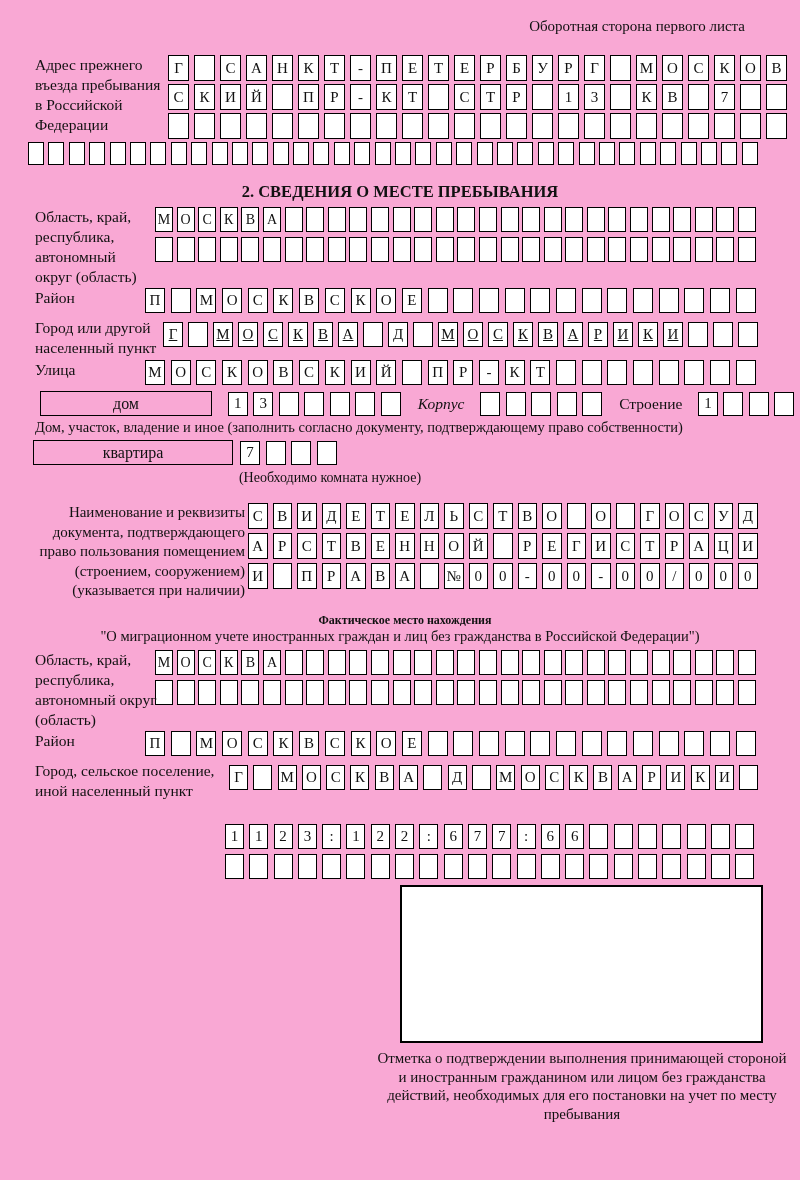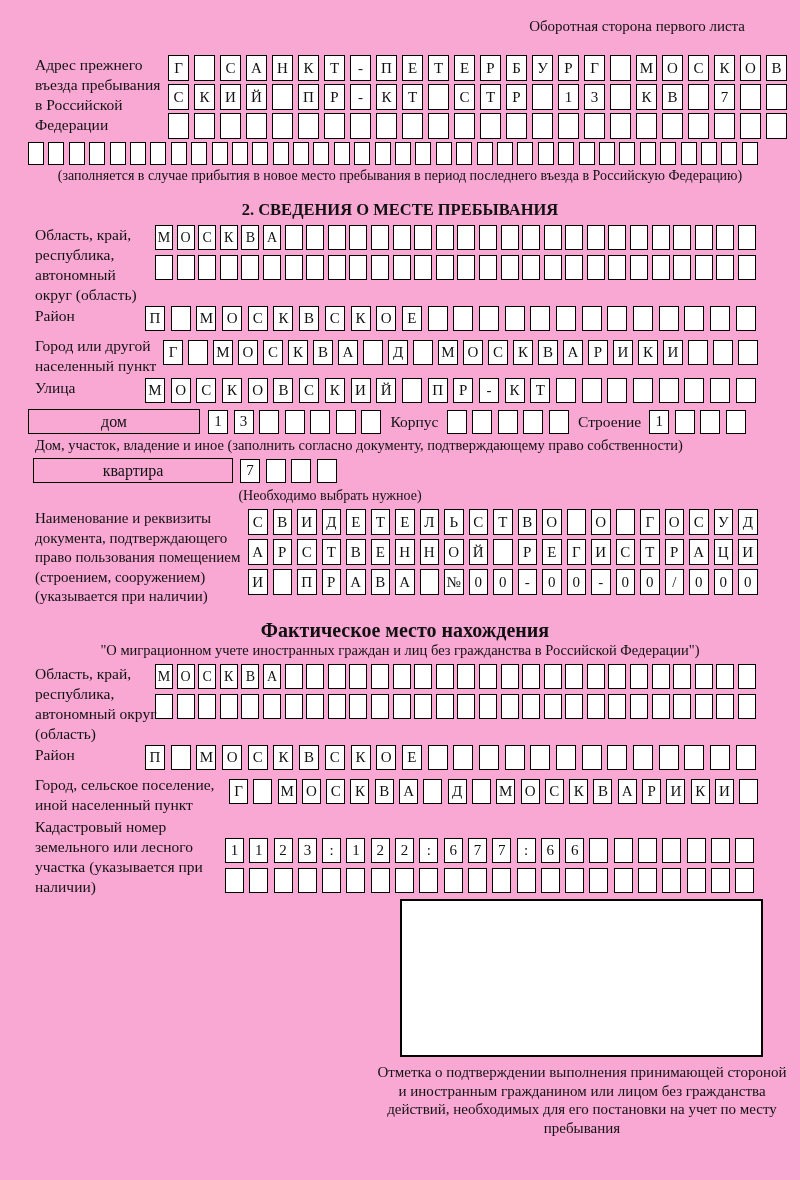--- a/index.html
+++ b/index.html
@@ -167,21 +167,20 @@
       <span class="cell"></span>
       <span class="cell"></span>
       <span class="cell"></span>
       <span class="cell"></span>
       <span class="cell"></span>
       <span class="cell"></span>
       <span class="cell"></span>
       <span class="cell"></span>
       <span class="cell"></span>
     </div>
-  <div class="center-note" style="margin-top:3px;">(заполняется в случае прибытия в новое место пребывания в период последнего въезда в Российскую Федерацию)</div>
 
   <div class="sec-title" style="margin-top:17px;">2. СВЕДЕНИЯ О МЕСТЕ ПРЕБЫВАНИЯ</div>
 
   <div class="frow" style="margin-top:5px; margin-bottom:26px;">
     <div class="flabel" style="width:112px;">Область, край, республика, автономный округ (область)</div>
     <div class="gridcol" style="margin-left:155px;">
       <div class="cells cz-c">
           <span class="cell">М</span>
           <span class="cell">О</span>
           <span class="cell">С</span>
@@ -269,21 +268,21 @@
           <span class="cell"></span>
           <span class="cell"></span>
           <span class="cell"></span>
           <span class="cell"></span>
           <span class="cell"></span>
           <span class="cell"></span>
         </div>
     </div>
   </div>
 
-  <div class="frow" style="min-height:40px; margin-bottom:2px;">
+  <div class="frow" style="min-height:40px; margin-bottom:2px;text-decoration:underline;">
     <div class="flabel" style="width:124px;">Город или другой населенный пункт</div>
     <div class="gridcol" style="margin-left:163px; padding-top:4px;">
       <div class="cells cz-e">
           <span class="cell">Г</span>
           <span class="cell"></span>
           <span class="cell">М</span>
           <span class="cell">О</span>
           <span class="cell">С</span>
           <span class="cell">К</span>
           <span class="cell">В</span>
@@ -333,32 +332,32 @@
           <span class="cell"></span>
           <span class="cell"></span>
           <span class="cell"></span>
           <span class="cell"></span>
           <span class="cell"></span>
           <span class="cell"></span>
         </div>
     </div>
   </div>
 
-  <div class="inline-row" style="margin-left:28px; margin-bottom:4px;">
+  <div class="inline-row" style="margin-left:40px; margin-bottom:4px;justify-content:space-between;">
     <div class="namedbox" style="width:172px;">дом</div>
     <div class="cells cz-f" style="margin-left:8px;">
         <span class="cell">1</span>
         <span class="cell">3</span>
         <span class="cell"></span>
         <span class="cell"></span>
         <span class="cell"></span>
         <span class="cell"></span>
         <span class="cell"></span>
       </div>
-    <span class="ilabel" style="margin:0 8px 0 4px;">Корпус</span>
+    <span class="ilabel" style="margin:0 8px 0 4px;font-style:italic;">Корпус</span>
     <div class="cells cz-f">
         <span class="cell"></span>
         <span class="cell"></span>
         <span class="cell"></span>
         <span class="cell"></span>
         <span class="cell"></span>
       </div>
     <span class="ilabel" style="margin:0 8px 0 4px;">Строение</span>
     <div class="cells cz-f">
         <span class="cell">1</span>
@@ -372,23 +371,23 @@
   <div class="inline-row" style="margin-left:33px; margin-bottom:5px;">
     <div class="namedbox" style="width:200px;">квартира</div>
     <div class="cells cz-f" style="margin-left:7px;">
         <span class="cell">7</span>
         <span class="cell"></span>
         <span class="cell"></span>
         <span class="cell"></span>
       </div>
   </div>
 
-  <div class="center-note" style="width:660px; margin-top:2px;">(Необходимо выбрать нужное)</div>
-
-  <div class="frow" style="margin-top:6px; margin-bottom:24px;">
+  <div class="center-note" style="width:660px; margin-top:2px;">(Необходимо комната нужное)</div>
+
+  <div class="frow" style="margin-top:18px; margin-bottom:24px;text-align:right;">
     <div class="flabel" style="width:210px; font-size:15px; line-height:19.5px;">Наименование и реквизиты документа, подтверждающего право пользования помещением (строением, сооружением) (указывается при наличии)</div>
     <div class="gridcol" style="margin-left:248px;">
       <div class="cells cz-g">
           <span class="cell">С</span>
           <span class="cell">В</span>
           <span class="cell">И</span>
           <span class="cell">Д</span>
           <span class="cell">Е</span>
           <span class="cell">Т</span>
           <span class="cell">Е</span>
@@ -449,21 +448,21 @@
           <span class="cell">0</span>
           <span class="cell">0</span>
           <span class="cell">/</span>
           <span class="cell">0</span>
           <span class="cell">0</span>
           <span class="cell">0</span>
         </div>
     </div>
   </div>
 
-  <div class="sec-title" style="font-size:20px;margin-left:10px;">Фактическое место нахождения</div>
+  <div class="sec-title" style="font-size:12px;margin-left:10px;">Фактическое место нахождения</div>
   <div class="center-note" style="font-size:14.5px; line-height:17px;">"О миграционном учете иностранных граждан и лиц без гражданства в Российской Федерации")</div>
 
   <div class="frow" style="margin-top:5px; margin-bottom:26px;">
     <div class="flabel" style="width:148px;">Область, край, республика, автономный округ (область)</div>
     <div class="gridcol" style="margin-left:155px;">
       <div class="cells cz-c">
           <span class="cell">М</span>
           <span class="cell">О</span>
           <span class="cell">С</span>
           <span class="cell">К</span>
@@ -581,21 +580,20 @@
           <span class="cell">Р</span>
           <span class="cell">И</span>
           <span class="cell">К</span>
           <span class="cell">И</span>
           <span class="cell"></span>
         </div>
     </div>
   </div>
 
   <div class="frow" style="margin-bottom:6px;">
-    <div class="flabel" style="width:184px;">Кадастровый номер земельного или лесного участка (указывается при наличии)</div>
     <div class="gridcol" style="margin-left:225px; padding-top:21px;">
       <div class="cells cz-h">
           <span class="cell">1</span>
           <span class="cell">1</span>
           <span class="cell">2</span>
           <span class="cell">3</span>
           <span class="cell">:</span>
           <span class="cell">1</span>
           <span class="cell">2</span>
           <span class="cell">2</span>

